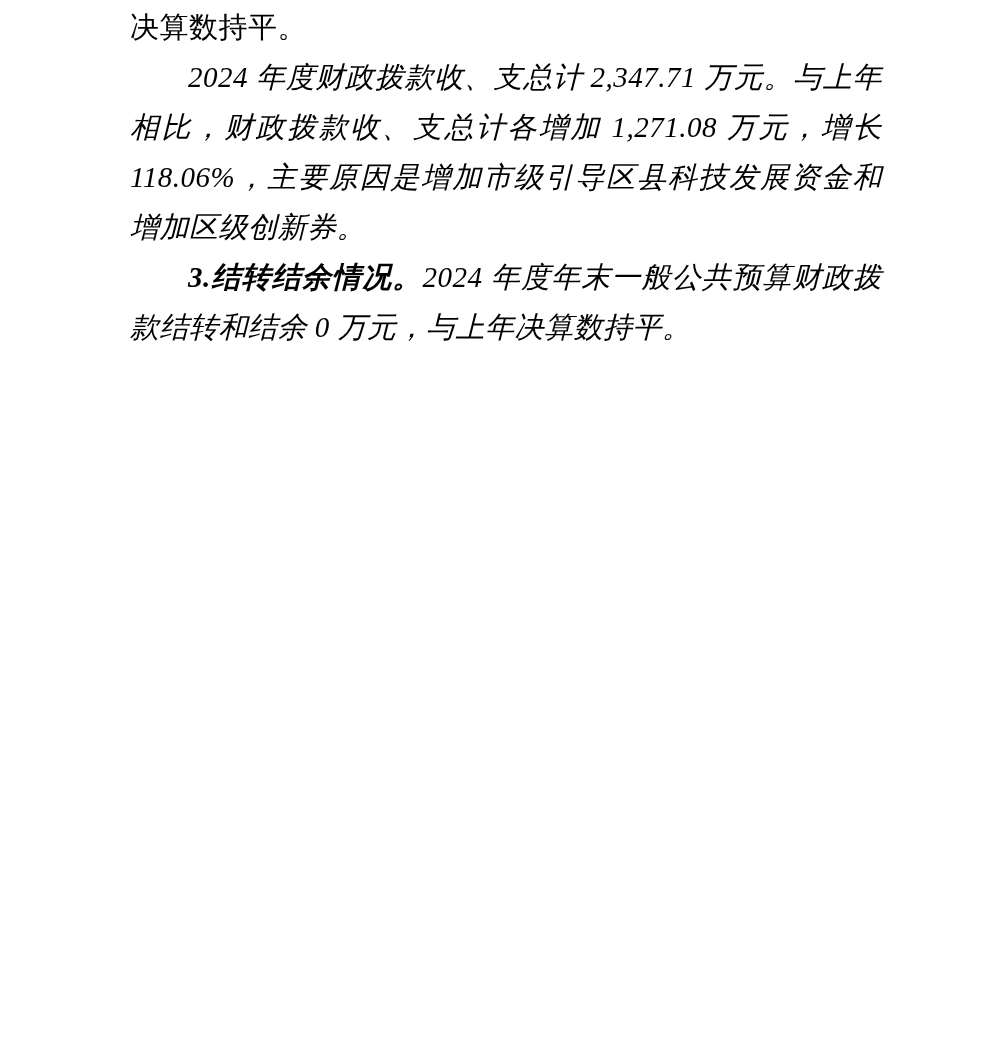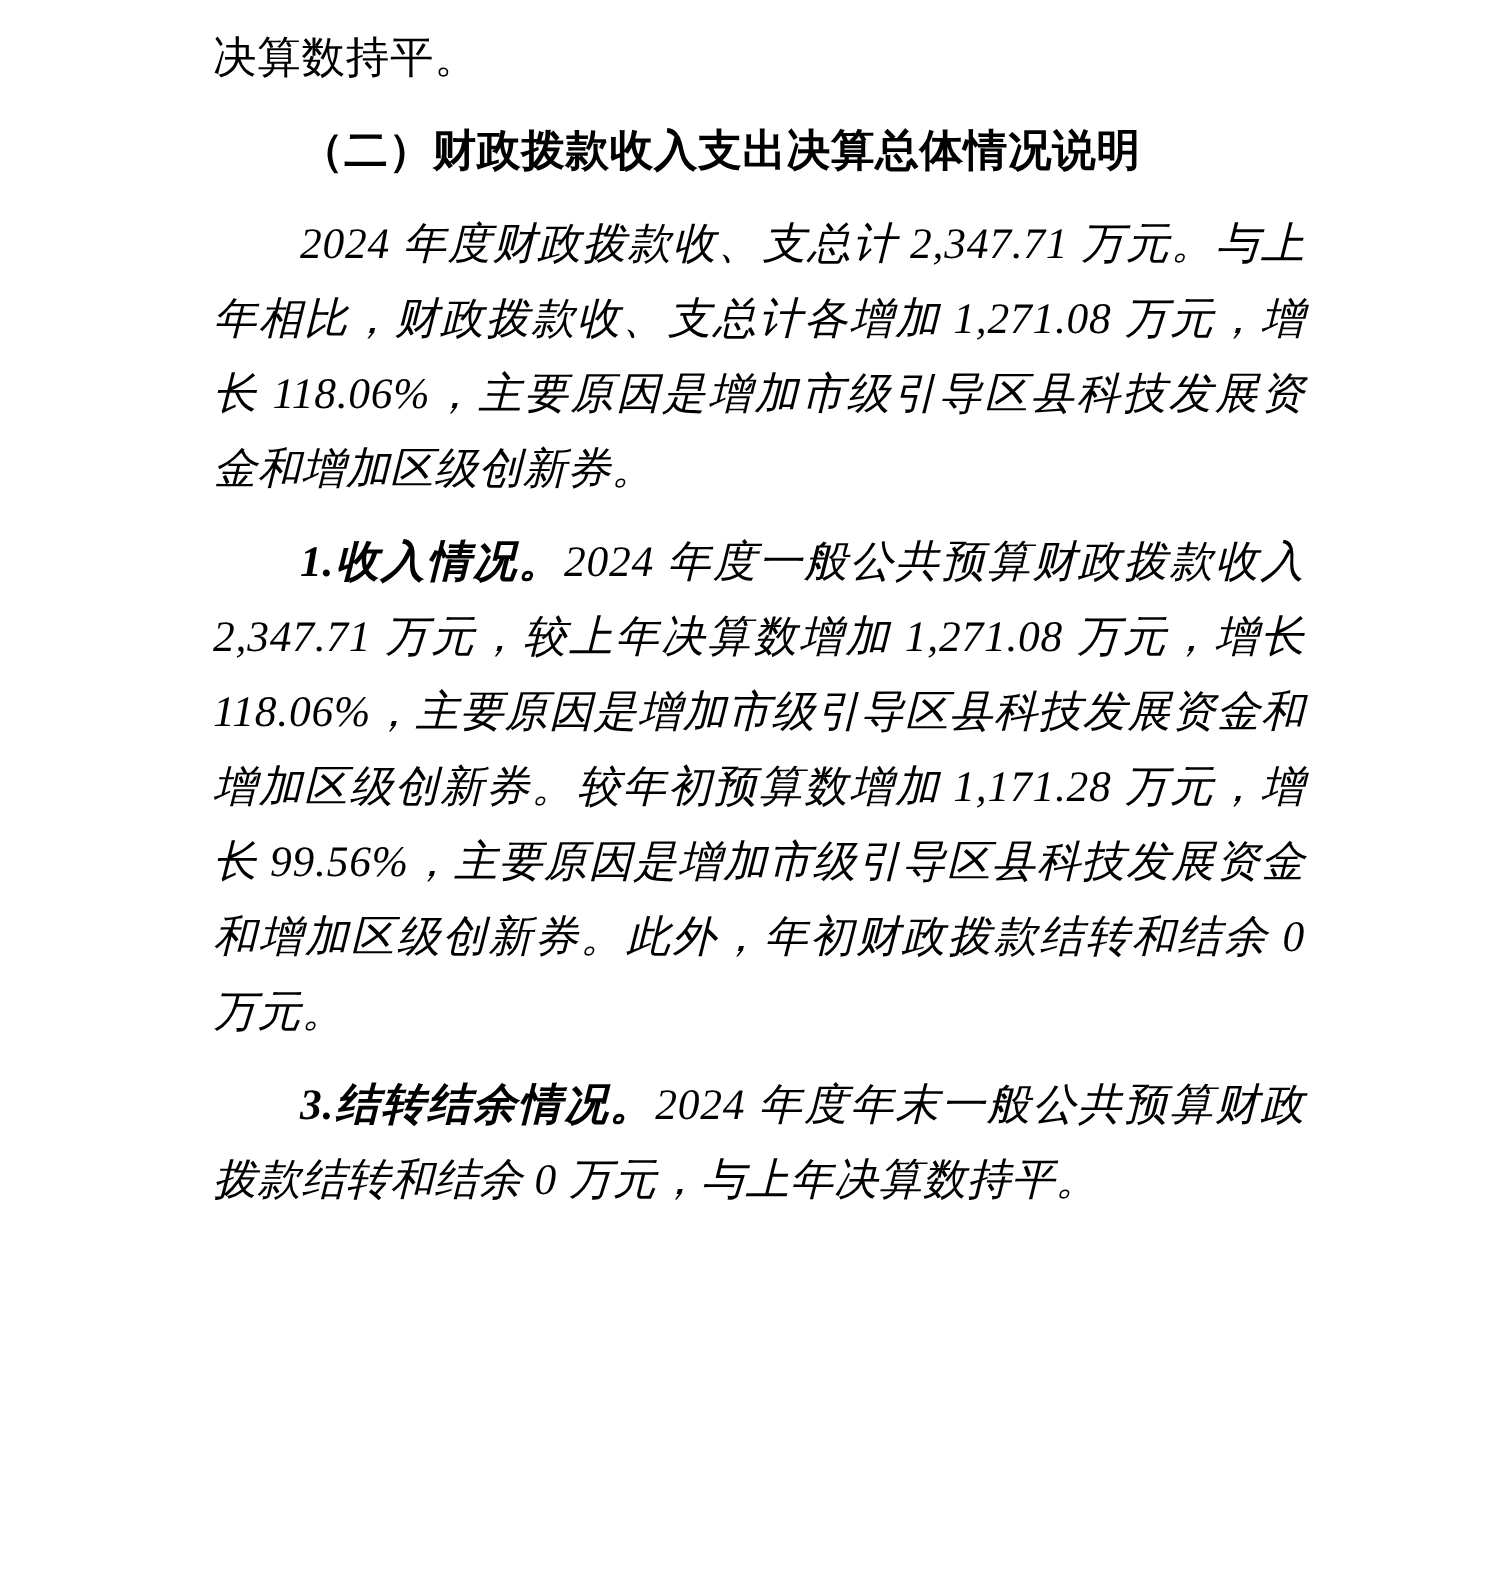--- a/index.html
+++ b/index.html
@@ -15,21 +15,21 @@
     overflow: hidden;
   }
   .page {
     box-sizing: border-box;
     width: 1000px;
     height: 1059px;
     padding: 2px 118px 0 130px;
     overflow: hidden;
   }
   .para {
-    margin: 12px;
+    margin: 0;
     font-size: 29px;
     line-height: 50px;
     text-align: justify;
     text-align-last: left;
     letter-spacing: 0.5px;
   }
   .para.heading {
     font-weight: bold;
     text-indent: 2em;
     text-align: left;
@@ -44,19 +44,17 @@
   .bold {
     font-weight: bold;
   }
 </style>
 </head>
 <body>
 
 <div class="page">
   <div id="doc">
       <p class="para continuation"><span>决算数持平。</span></p>
-      <p class="para heading"><span class="bold">（二）财政拨款收入支出决算总体情况说明</span></p>
       <p class="para body"><span>2024 年度财政拨款收、支总计 2,347.71 万元。与上年相比，财政拨款收、支总计各增加 1,271.08 万元，增长 118.06%，主要原因是增加市级引导区县科技发展资金和增加区级创新券。</span></p>
-      <p class="para body"><span class="bold">1.收入情况。</span><span>2024 年度一般公共预算财政拨款收入 2,347.71 万元，较上年决算数增加 1,271.08 万元，增长 118.06%，主要原因是增加市级引导区县科技发展资金和增加区级创新券。较年初预算数增加 1,171.28 万元，增长 99.56%，主要原因是增加市级引导区县科技发展资金和增加区级创新券。此外，年初财政拨款结转和结余 0 万元。</span></p>
       <p class="para body"><span class="bold">3.结转结余情况。</span><span>2024 年度年末一般公共预算财政拨款结转和结余 0 万元，与上年决算数持平。</span></p>
       <p class="para body"></p>
     </div>
 </div>
 
 </body></html>

